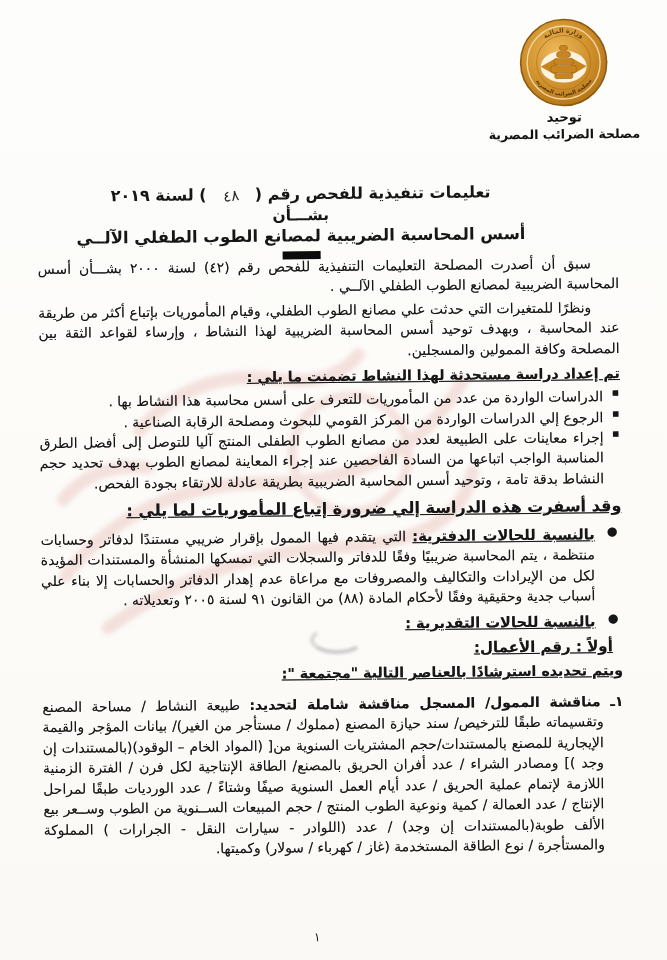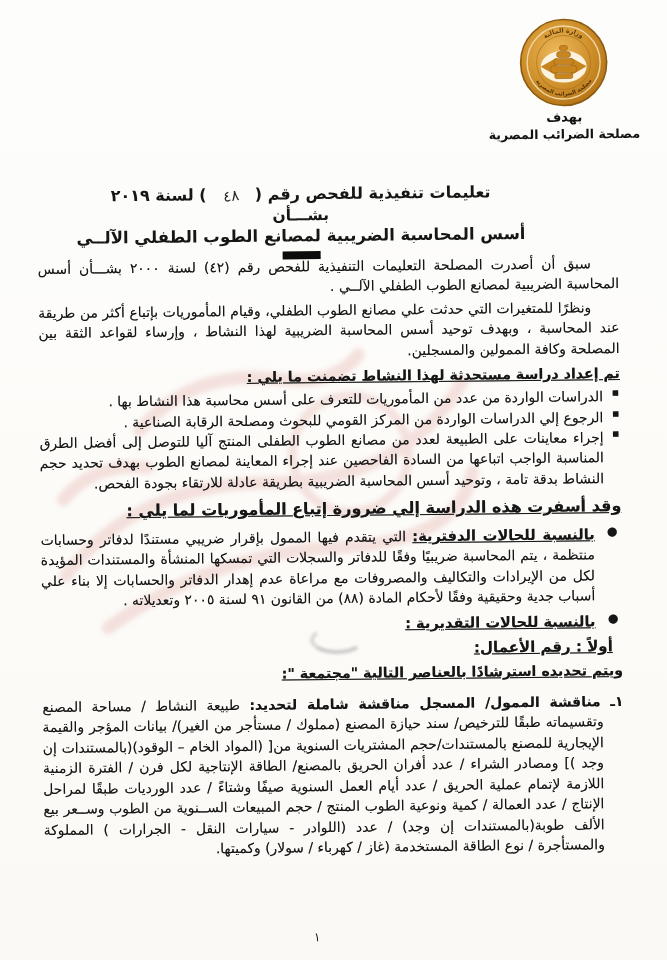--- a/index.html
+++ b/index.html
@@ -94,21 +94,21 @@
           <rect x="32" y="48" width="26" height="7" rx="3"></rect>
           <rect x="36" y="56" width="18" height="5" rx="2"></rect>
         </g>
         <text font-size="6.3" font-weight="bold" fill="#5f3c06" font-family="DejaVu Sans, Liberation Sans, sans-serif">
           <textPath href="#arcTop" startOffset="50%" text-anchor="middle">وزارة المالية</textPath>
         </text>
         <text font-size="5.4" font-weight="bold" fill="#4f3205" font-family="DejaVu Sans, Liberation Sans, sans-serif">
           <textPath href="#arcBot" startOffset="50%" text-anchor="middle">مصلحة الضرائب المصرية</textPath>
         </text>
       </svg>
-      <div class="authority-line">بهدف</div>
+      <div class="authority-line">توحيد</div>
       <div class="authority-line small">مصلحة الضرائب المصرية</div>
     </div>
 
     <div class="title-block">
       <div class="title-line1">
         <span>تعليمات تنفيذية للفحص رقم (</span><span class="handwritten">٤٨</span><span>) لسنة ٢٠١٩</span>
       </div>
       <div class="title-line2">بشـــأن</div>
       <div class="title-line3">أسس المحاسبة الضريبية لمصانع الطوب الطفلي الآلــي</div>
       <div class="title-bar"></div>

